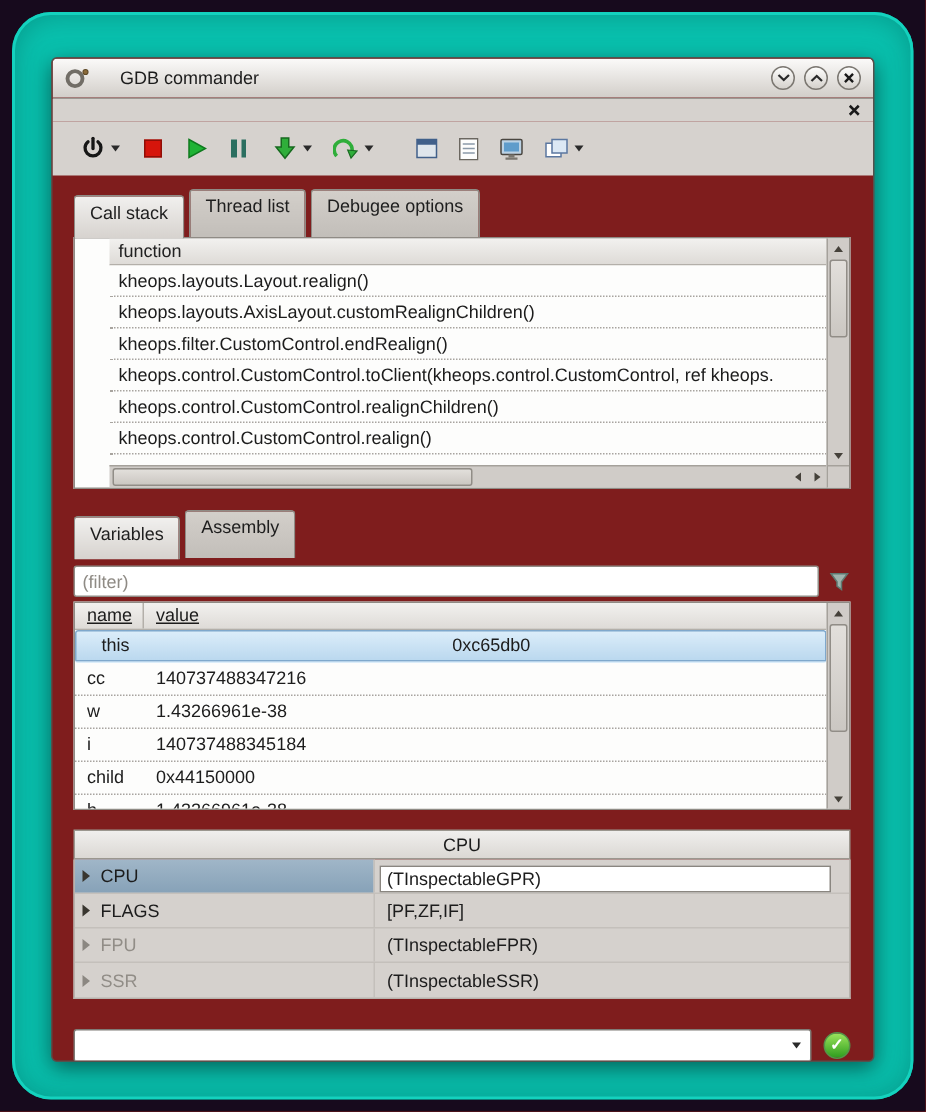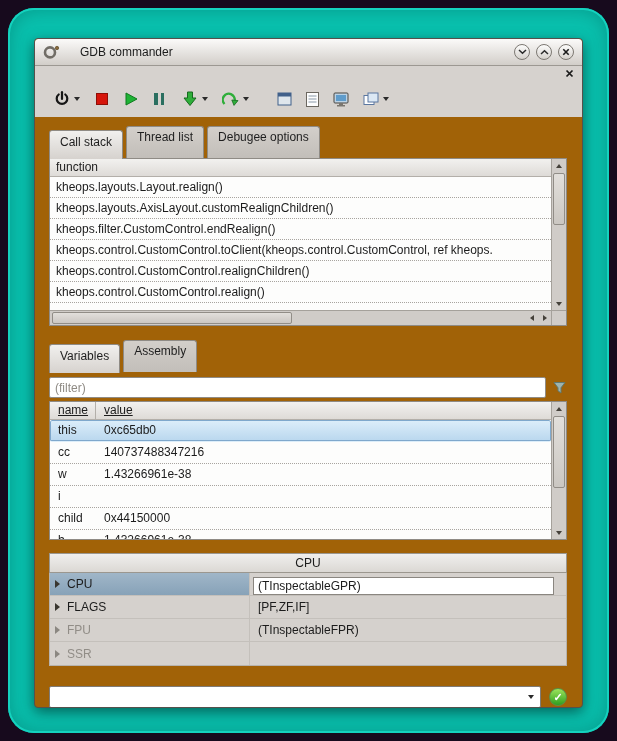--- a/index.html
+++ b/index.html
@@ -15,21 +15,21 @@
   
   .frame {
     position:absolute; left:8px; top:8px; right:8px; bottom:8px;
     background:#09c2af; border-radius:26px;
     box-shadow: inset 0 0 0 2px #14d2be, inset 0 0 22px rgba(0,60,55,.35);
   }
 
   
   .window {
     position:absolute; left:26px; top:30px; right:26px; bottom:25px;
-    background:#a16207; border:1px solid #55514c; border-radius:4px;
+    background:#7f1d1d; border:1px solid #55514c; border-radius:4px;
     box-shadow: 0 4px 14px rgba(0,0,0,.5);
     display:flex; flex-direction:column; overflow:hidden;
   }
 
   
   .titlebar {
     height:27px; flex:0 0 27px; display:flex; align-items:center;
     padding:0 8px; gap:6px;
     background:linear-gradient(#fbfaf9,#d2cec9);
     border-bottom:1px solid #9c9892; border-radius:3px 3px 0 0;
@@ -86,21 +86,21 @@
   .panel { border:1px solid #8f8b85; background:#fdfdfc; position:relative; z-index:1; display:flex; }
 
   .col-header {
     height:18px; line-height:17px; padding-left:6px;
     background:linear-gradient(#f2f1ef,#dedbd7);
     border-bottom:1px solid #b3afa9; color:#222; overflow:hidden; white-space:nowrap;
   }
 
   
   .callstack { height:168px; flex:0 0 168px; }
-  .cs-main { flex:1; display:flex; flex-direction:column; overflow:hidden; }
+  .cs-main { flex:1; display:flex; flex-direction:column; overflow:hidden;padding-left:23px; }
   .cs-rows { flex:1; background:#fdfdfc; overflow:hidden; }
   .cs-row {
     height:21px; line-height:20px; padding-left:6px; white-space:nowrap; overflow:hidden;
     border-bottom:1px dotted #a8a49f;
   }
 
   
   .vscroll {
     width:15px; flex:0 0 15px; background:#d0ccc8; border-left:1px solid #a5a19b;
     display:flex; flex-direction:column;
@@ -139,21 +139,21 @@
   .vars { margin-top:3px; height:139px; flex:0 0 139px; }
   .vars-main { flex:1; display:flex; flex-direction:column; overflow:hidden; }
   .vars-header { display:flex; height:18px; flex:0 0 18px; background:linear-gradient(#f2f1ef,#dedbd7); border-bottom:1px solid #b3afa9;text-decoration:underline; }
   .vars-header .hc-name { width:46px; flex:0 0 46px; padding-left:8px; line-height:17px; border-right:1px solid #b3afa9; }
   .vars-header .hc-value { flex:1; padding-left:8px; line-height:17px; }
   .var-row { display:flex; height:22px; flex:0 0 22px; border-bottom:1px dotted #a8a49f; background:#fdfdfc; }
   .var-row .vc-name { width:46px; flex:0 0 46px; padding-left:8px; line-height:21px; overflow:hidden; white-space:nowrap; }
   .var-row .vc-value { flex:1; padding-left:8px; line-height:21px; overflow:hidden; white-space:nowrap; }
   .var-row.selected {
     background:linear-gradient(#ddeefa,#b9d7ee);
-    box-shadow: inset 0 0 0 1px #7fa8cc; border-bottom:1px solid transparent; border-radius:2px;
+    box-shadow: inset 0 0 0 1px #7fa8cc; border-bottom:1px solid transparent; border-radius:2px;text-align:center;
   }
 
   
   .cpu-header {
     margin-top:13px; height:20px; flex:0 0 20px; text-align:center; line-height:19px;
     background:linear-gradient(#f0efed,#dbd8d4); border:1px solid #9b978f; color:#1c1c1c;
   }
   .cpu-rows { border:1px solid #b7b3ad; border-top:none; background:#d5d1cd; }
   .cpu-row { display:flex; height:23px; border-bottom:1px solid #c4c0bb; }
   .cpu-row:last-child { border-bottom:none; }
@@ -367,20 +367,21 @@
           <div class="var-row">
             <div class="vc-name">cc</div>
             <div class="vc-value">140737488347216</div>
           </div>
           <div class="var-row">
             <div class="vc-name">w</div>
             <div class="vc-value">1.43266961e-38</div>
           </div>
           <div class="var-row">
             <div class="vc-name">i</div>
+            <div class="vc-value">140737488345184</div>
           </div>
           <div class="var-row">
             <div class="vc-name">child</div>
             <div class="vc-value">0x44150000</div>
           </div>
           <div class="var-row">
             <div class="vc-name">b</div>
             <div class="vc-value">1.43266961e-38</div>
           </div>
         </div>
@@ -424,20 +425,23 @@
           </div>
           <div class="cpu-value">
               <span class="cpu-text">(TInspectableFPR)</span>
             </div>
         </div>
         <div class="cpu-row disabled">
           <div class="cpu-name">
             <span class="exp"></span>
             <span>SSR</span>
           </div>
+          <div class="cpu-value">
+              <span class="cpu-text">(TInspectableSSR)</span>
+            </div>
         </div>
       </div>
 
       <div class="command-row">
         <div class="combo">
           <input type="text" value="" style="">
           <span class="combo-btn">
               <span class="chev" style="margin-left:0;"></span>
             </span>
         </div>

